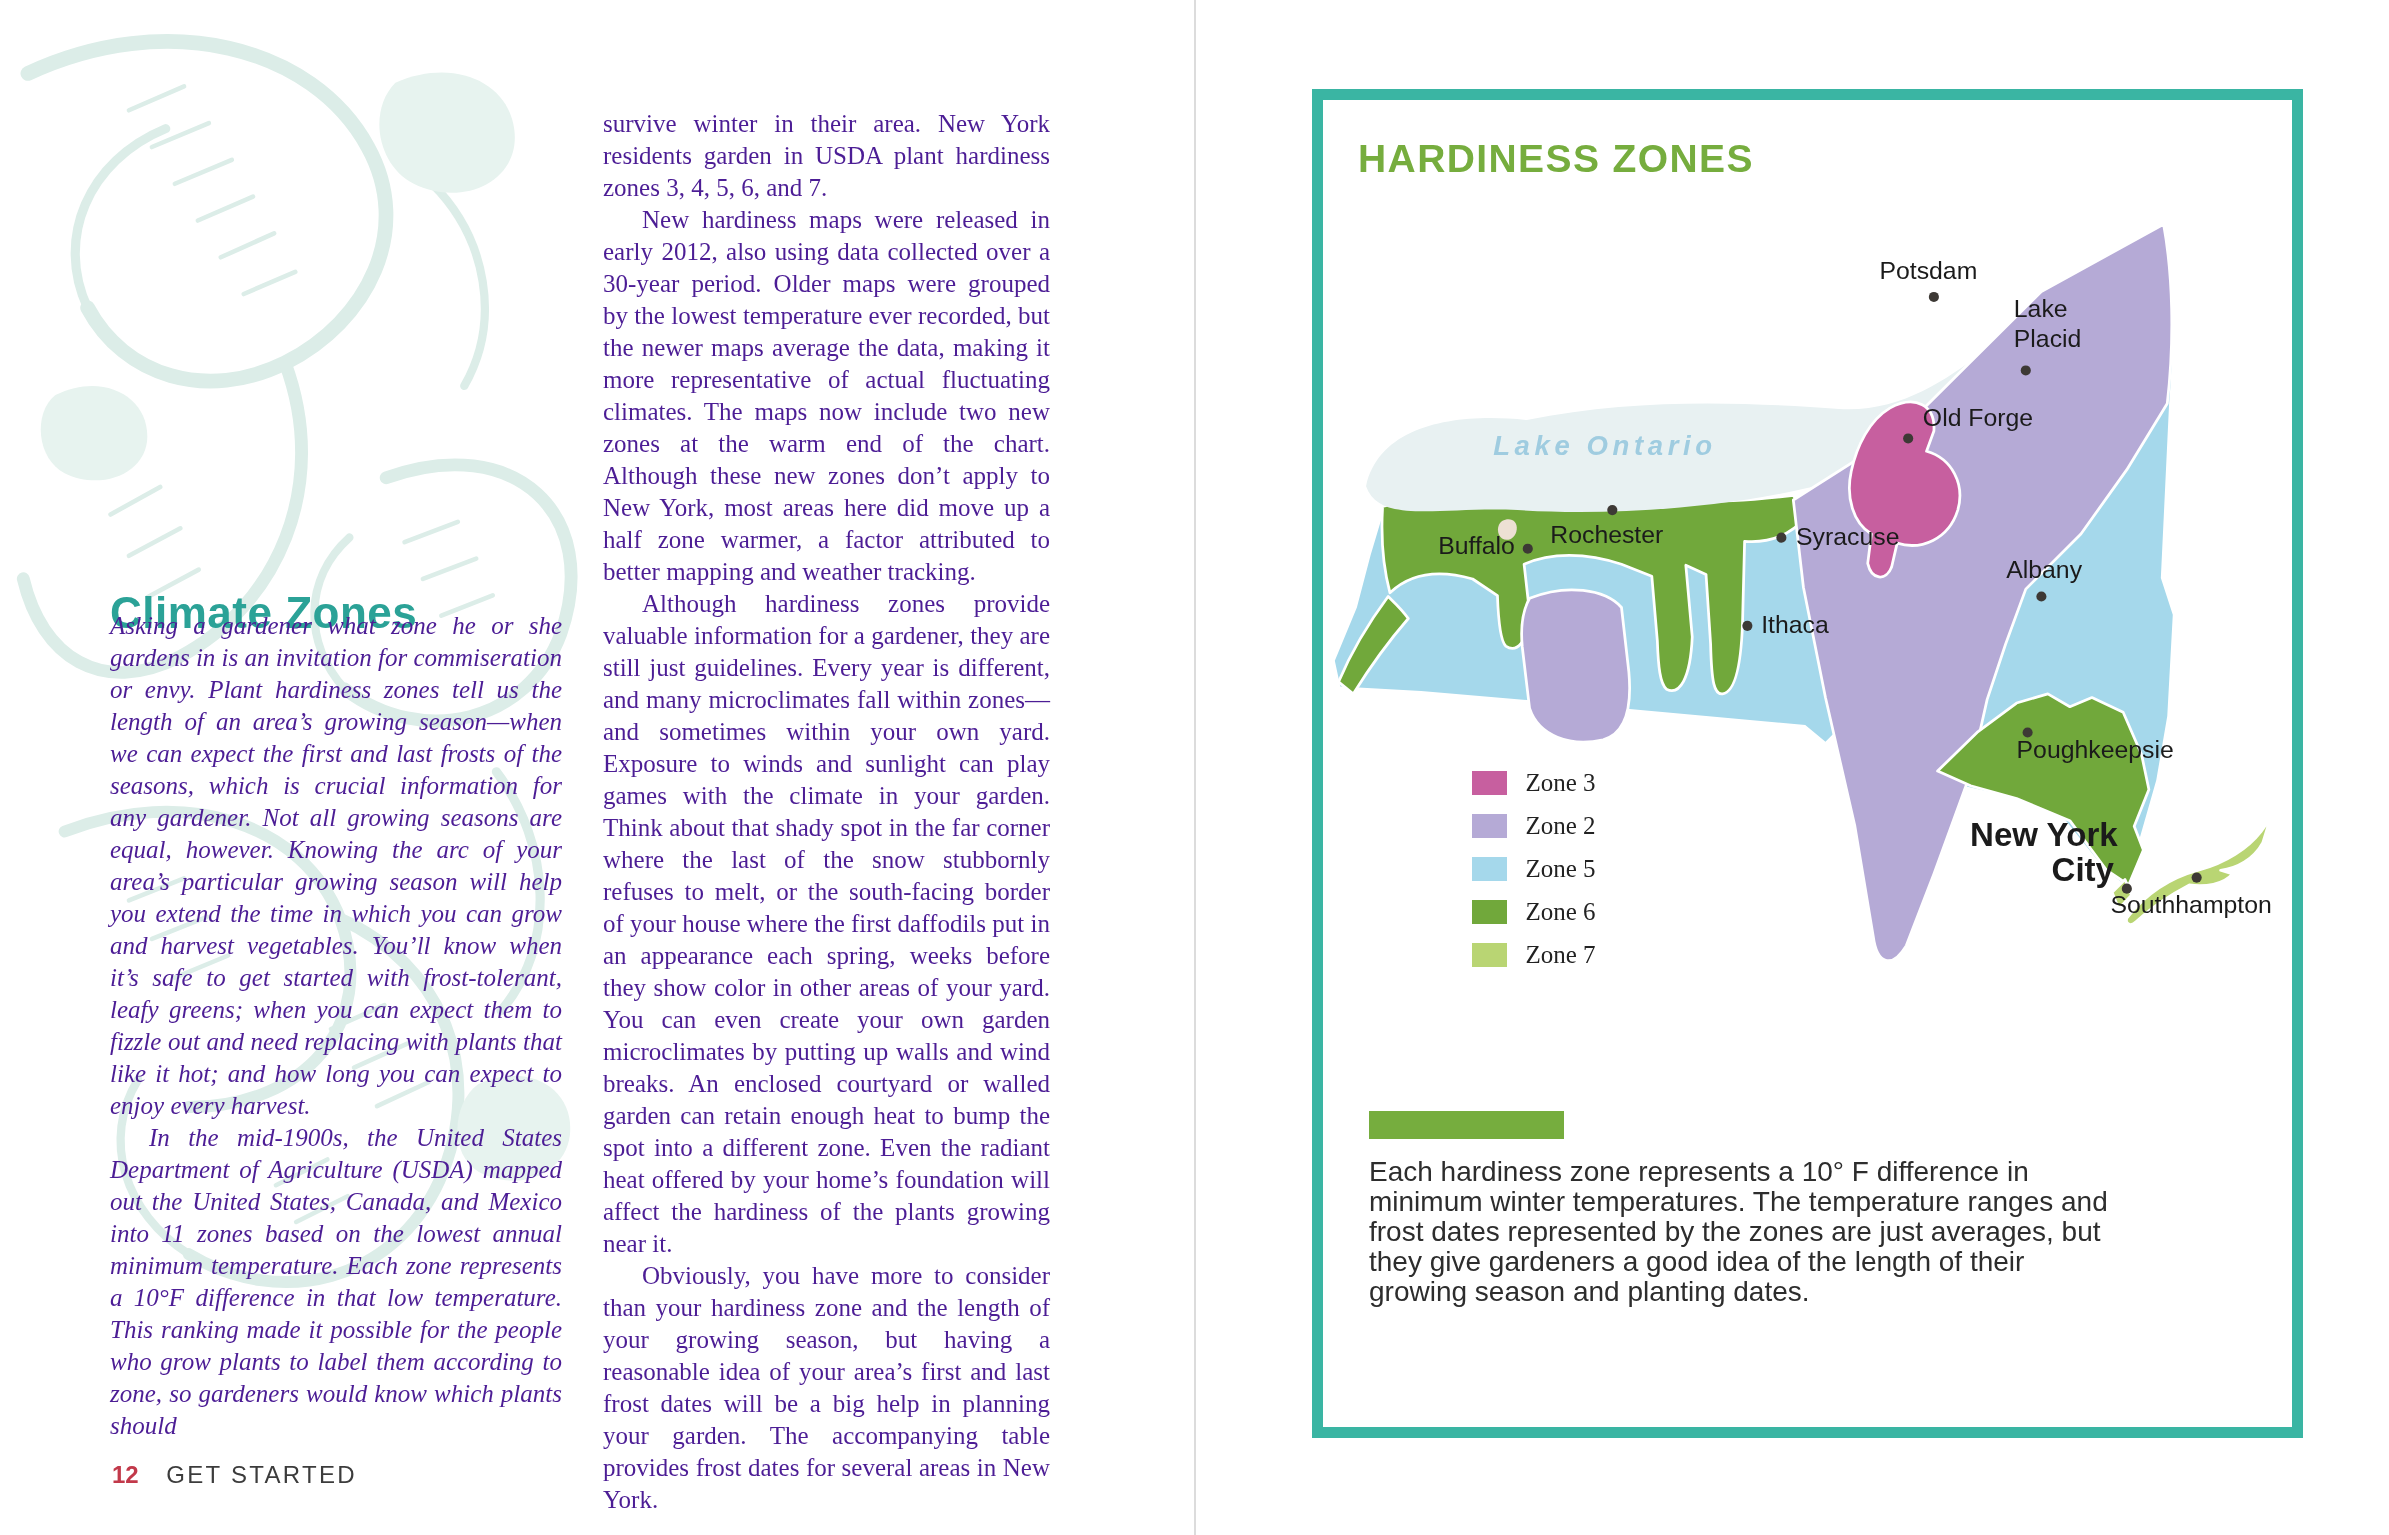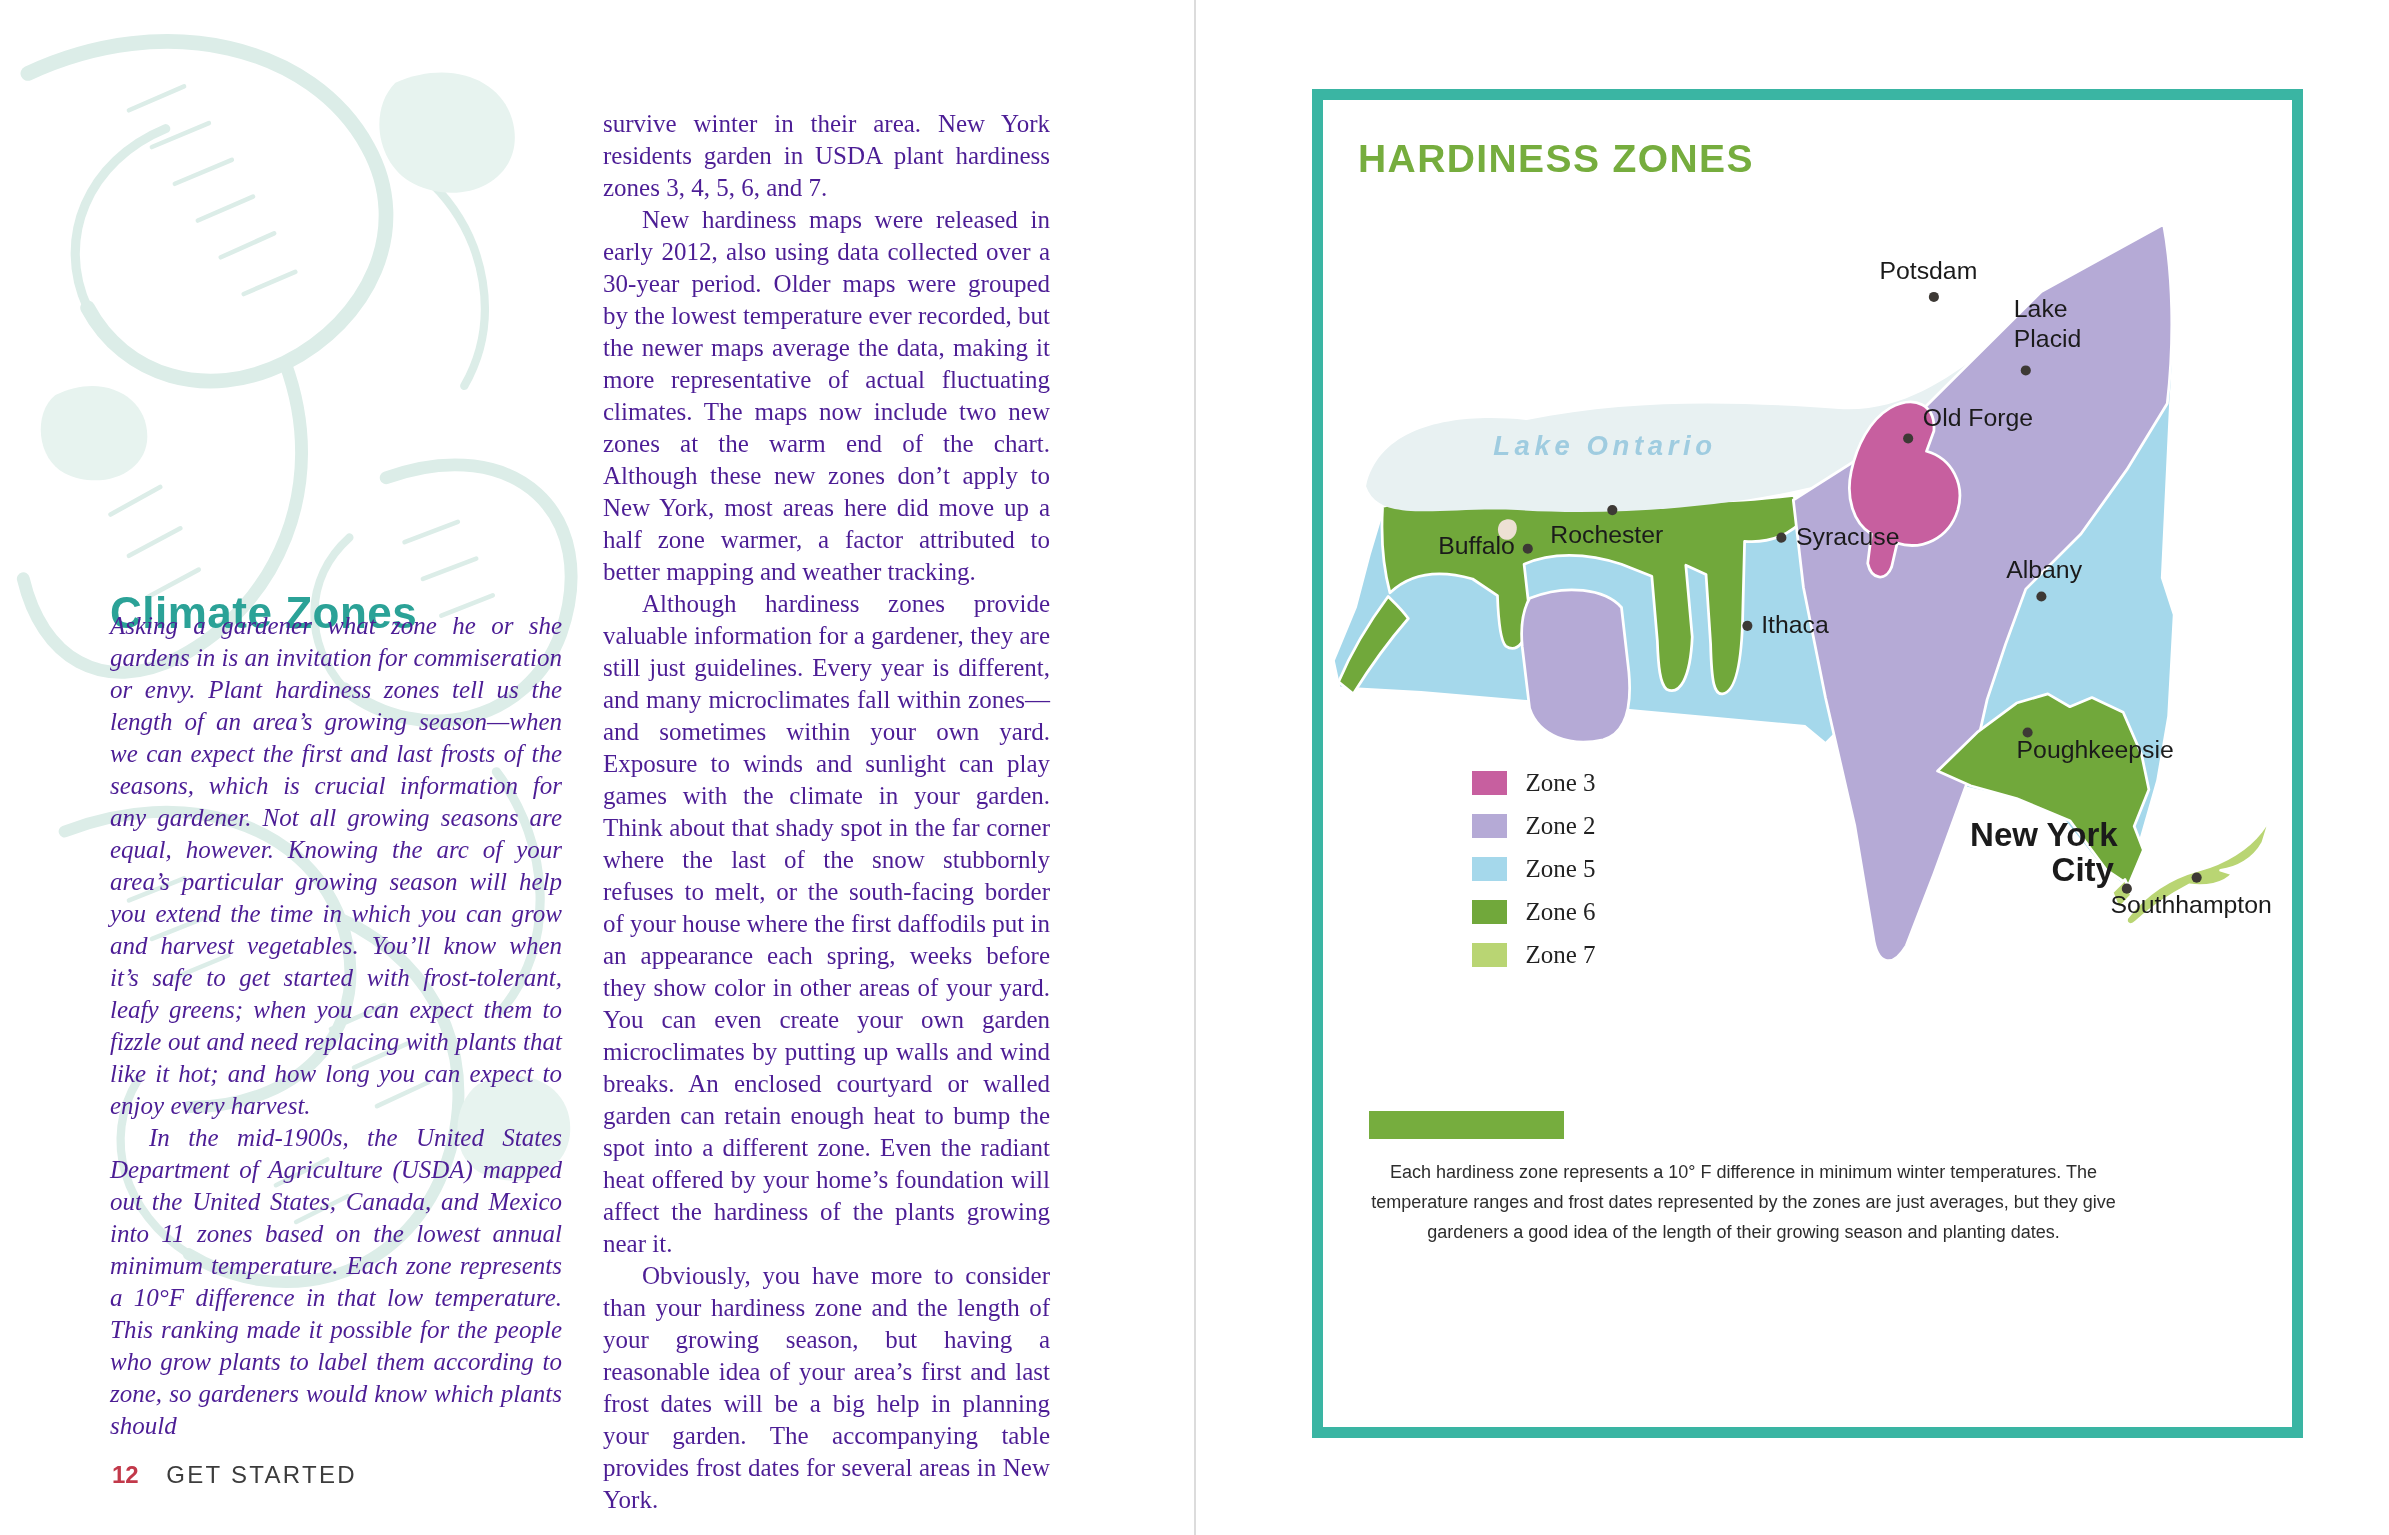--- a/index.html
+++ b/index.html
@@ -26,21 +26,21 @@
             border:11px solid #3AB5A3;background:#ffffff;}
   #hz-title{position:absolute;left:35px;top:37px;font-size:39px;font-weight:bold;
             color:#76AD3E;letter-spacing:1.4px;}
   #ny-map{position:absolute;left:6.4px;top:83px;}
   #legend{position:absolute;left:149px;top:661px;}
   .legend-row{display:flex;align-items:center;height:43px;}
   .legend-swatch{width:35px;height:24px;margin-right:18.4px;flex:0 0 auto;}
   .legend-label{font-size:25px;color:#222222;font-family:Liberation Serif, serif;}
   #caption-rule{position:absolute;left:46px;top:1011px;width:195px;height:27.6px;background:#76AD3E;}
   #hz-caption{position:absolute;left:46px;top:1057px;width:749px;
-              font-size:18px;line-height:30px;color:#2d2d2d;text-align:center;}
+              font-size:28px;line-height:30px;color:#2d2d2d;}
 </style>
 </head>
 <body>
 
 <div id="spread">
 
   <svg id="engraving" width="607" height="1470" viewBox="0 0 660 1600" fill="none">
     <g stroke="#DCEDE8" stroke-linecap="round" fill="none">
       <path d="M 30,80 C 180,10 340,50 400,160 C 450,250 400,350 310,395 C 225,437 135,410 95,335" stroke-width="16"></path>
       <path d="M 95,335 C 60,260 95,175 180,140" stroke-width="10"></path>

